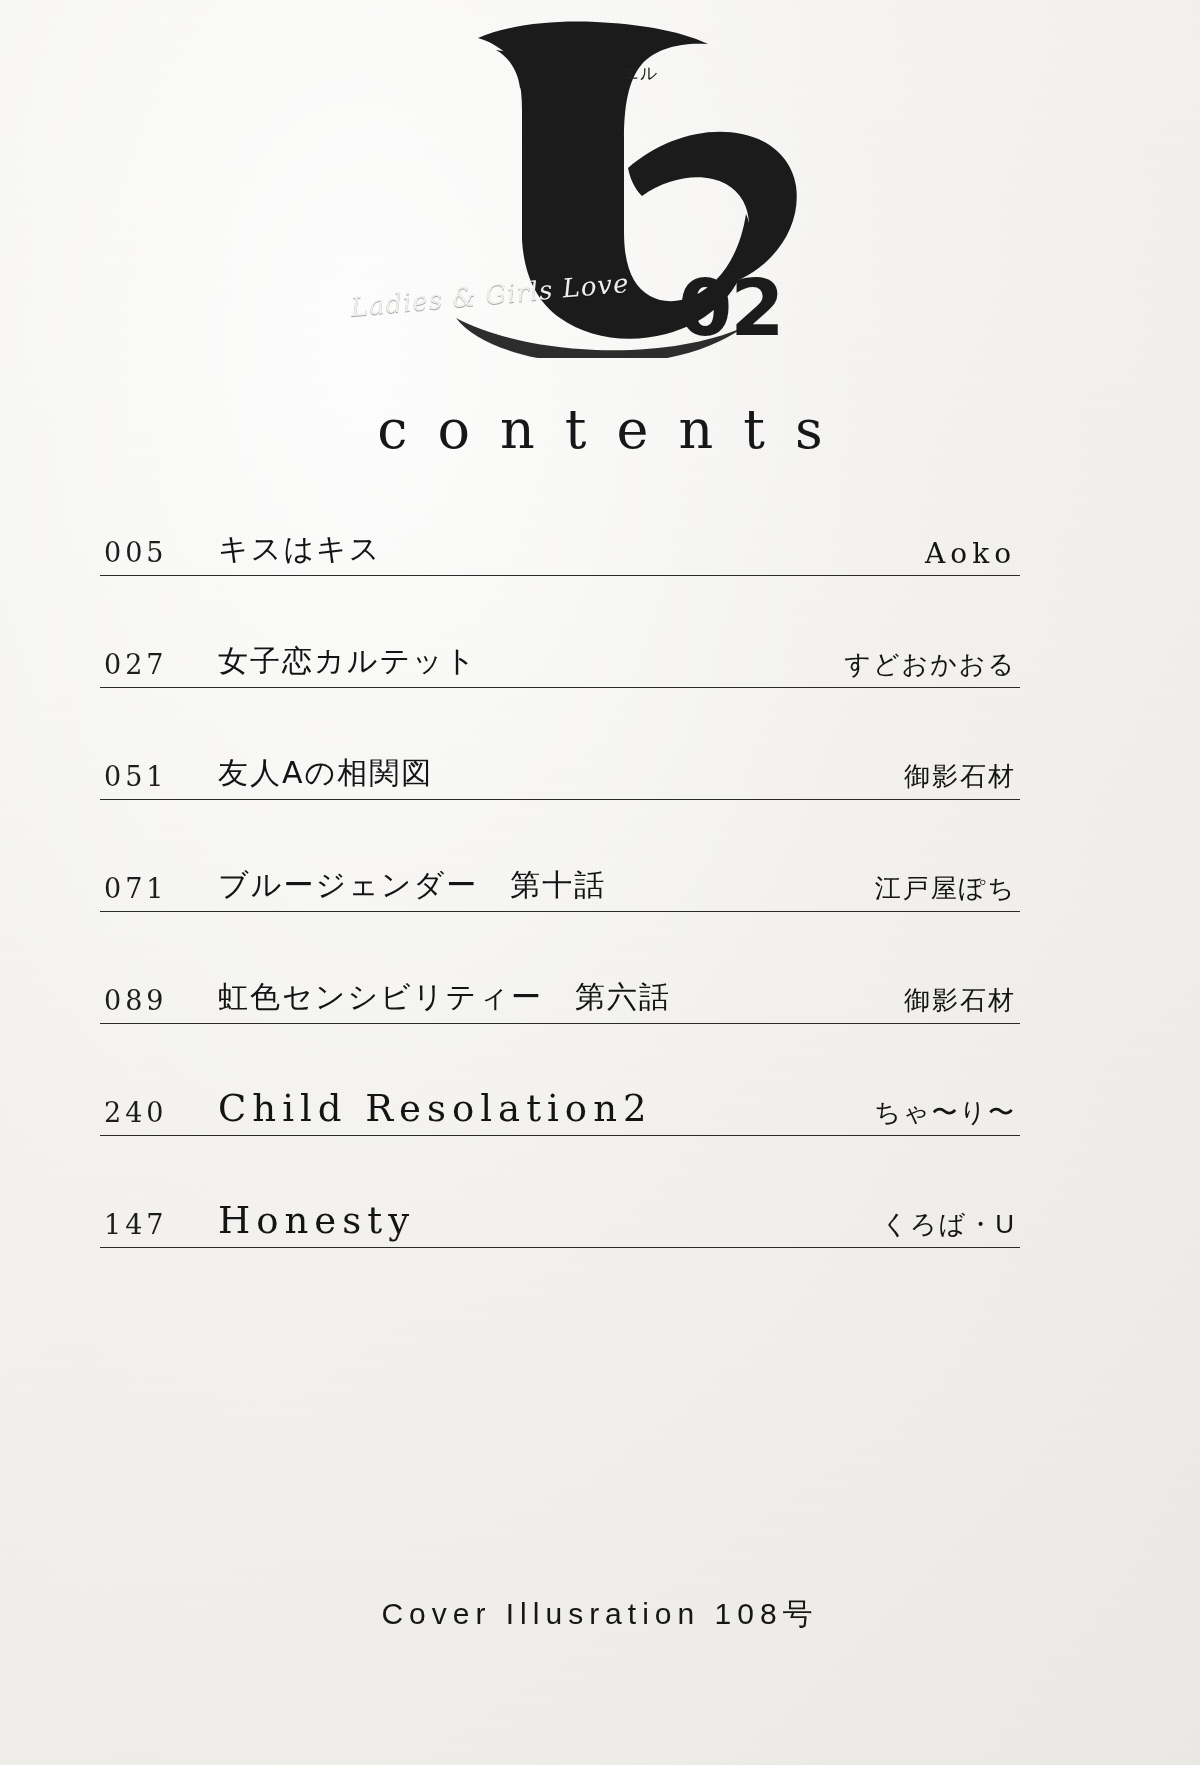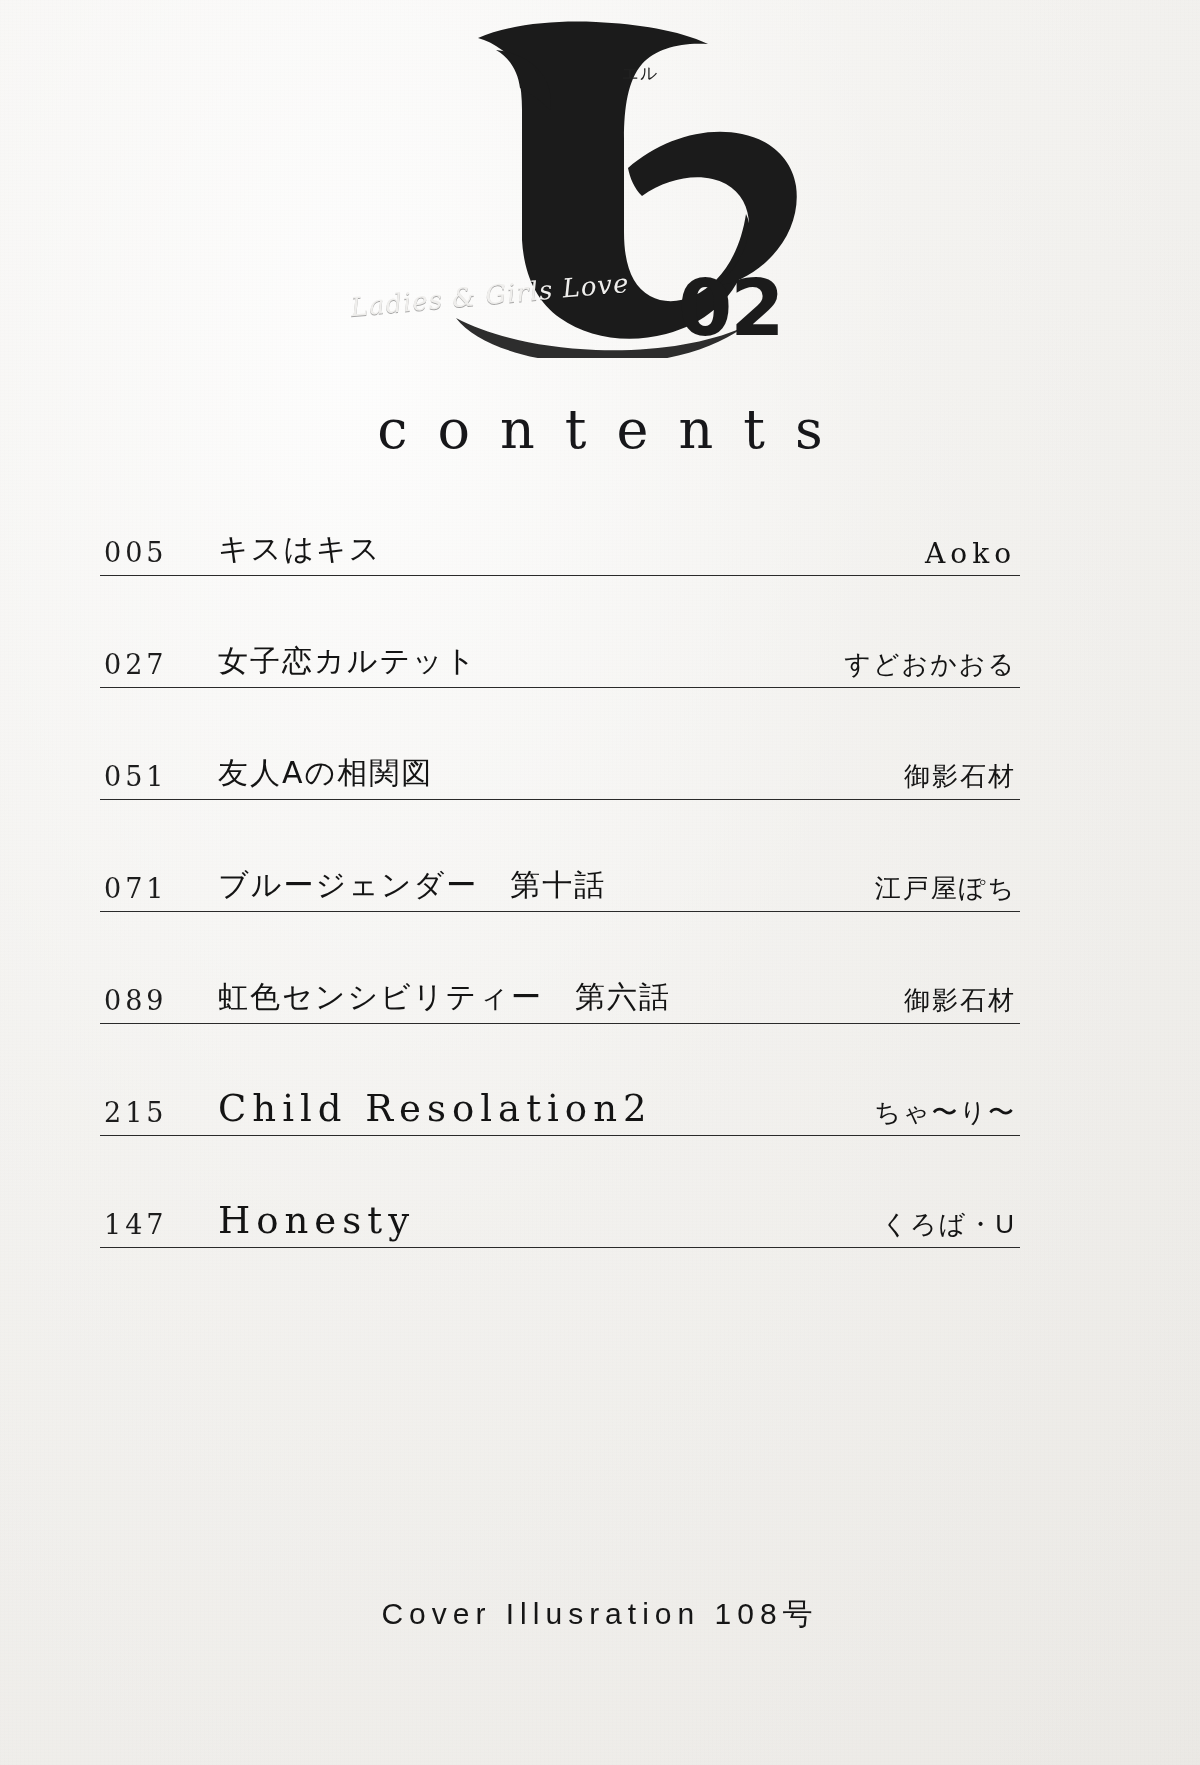--- a/index.html
+++ b/index.html
@@ -226,21 +226,21 @@
 
     <div class="toc-row">
       <div class="toc-page">089</div>
       <div class="toc-title">虹色センシビリティー　第六話</div>
       <div class="toc-author">御影石材</div>
       <div class="toc-rule"></div>
     </div>
 
 
     <div class="toc-row">
-      <div class="toc-page">215</div>
+      <div class="toc-page">240</div>
       <div class="toc-title latin">Child Resolation2</div>
       <div class="toc-author">ちゃ〜り〜</div>
       <div class="toc-rule"></div>
     </div>
 
     <div class="toc-row">
       <div class="toc-page">147</div>
       <div class="toc-title latin">Honesty</div>
       <div class="toc-author">くろば・U</div>
       <div class="toc-rule"></div>

